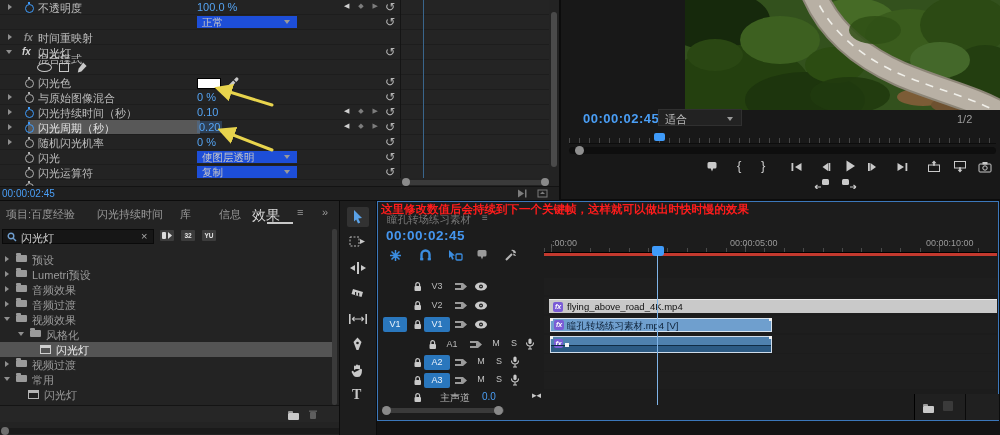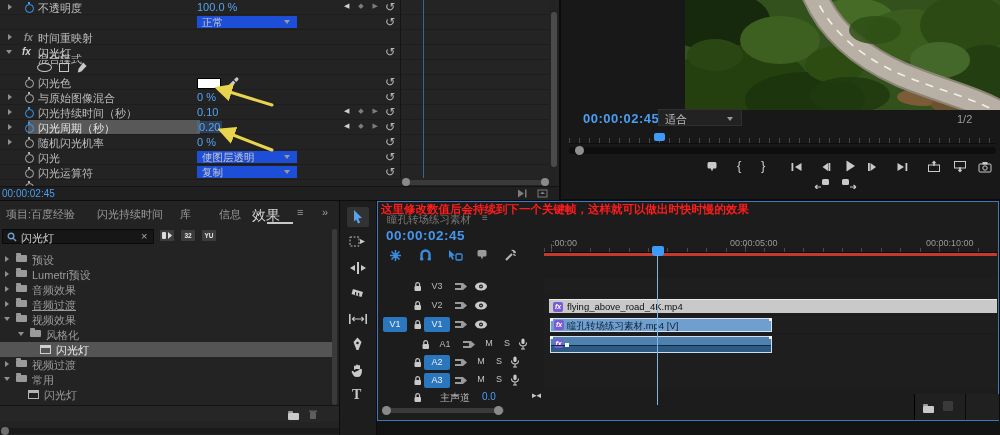--- a/index.html
+++ b/index.html
@@ -330,21 +330,21 @@
       <span class="treelabel" style="left:32px;">Lumetri预设</span>
     </div>
     <div class="treerow" style="top:81px;">
       <div class="abs tri-r" style="left:5px;top:4px;"></div>
         <div class="folder abs" style="left:16px;"></div>
       <span class="treelabel" style="left:32px;">音频效果</span>
     </div>
     <div class="treerow" style="top:96px;">
       <div class="abs tri-r" style="left:5px;top:4px;"></div>
         <div class="folder abs" style="left:16px;"></div>
-      <span class="treelabel" style="left:32px;text-decoration:underline;">音频过渡</span>
+      <span class="treelabel" style="left:32px;">音频过渡</span>
     </div>
     <div class="treerow" style="top:111px;">
       <div class="abs tri-d" style="left:4px;top:5px;"></div>
         <div class="folder abs" style="left:16px;"></div>
       <span class="treelabel" style="left:32px;">视频效果</span>
     </div>
     <div class="treerow" style="top:126px;">
       <div class="abs tri-d" style="left:18px;top:5px;"></div>
         <div class="folder abs" style="left:30px;"></div>
       <span class="treelabel" style="left:46px;">风格化</span>
@@ -509,21 +509,21 @@
       <svg class="abs" style="left:76px;top:4px;" width="14" height="9" viewBox="0 0 14 9">
           <path fill="#9a9a9a" d="M1 1 h8 l4 3.5 -4 3.5 H1 v-2 h6 v-3 H1Z"></path>
         </svg>
       <svg class="abs" style="left:96px;top:4px;" width="14" height="9" viewBox="0 0 14 9">
           <ellipse fill="#c9c9c9" cx="7" cy="4.5" rx="6" ry="4"></ellipse>
           <circle fill="#1c1c1c" cx="7" cy="4.5" r="2"></circle>
           <circle fill="#c9c9c9" cx="7" cy="4.5" r="0.8"></circle>
         </svg>
     </div>
 
-    <div class="abs" style="left:8px;top:133px;width:164px;height:18px;">
+    <div class="abs" style="left:15px;top:133px;width:164px;height:18px;">
       <svg class="abs" style="left:34px;top:4px;" width="11" height="11" viewBox="0 0 11 11">
           <rect class="ico" x="2.5" y="5" width="6.5" height="5" rx="1"></rect>
           <path fill="none" stroke="#c9c9c9" stroke-width="1.2" d="M3.8 5 V3.6 a1.9 1.9 0 0 1 3.8 0 V5"></path>
         </svg>
       <span class="trkname" style="left:46px;top:2px;">A1</span>
       <svg class="abs" style="left:76px;top:5px;" width="14" height="9" viewBox="0 0 14 9">
           <path fill="#9a9a9a" d="M1 1 h8 l4 3.5 -4 3.5 H1 v-2 h6 v-3 H1Z"></path>
         </svg>
       <span class="msbtn" style="left:97px;top:2px;">M</span>
       <span class="msbtn" style="left:115px;top:2px;">S</span>

